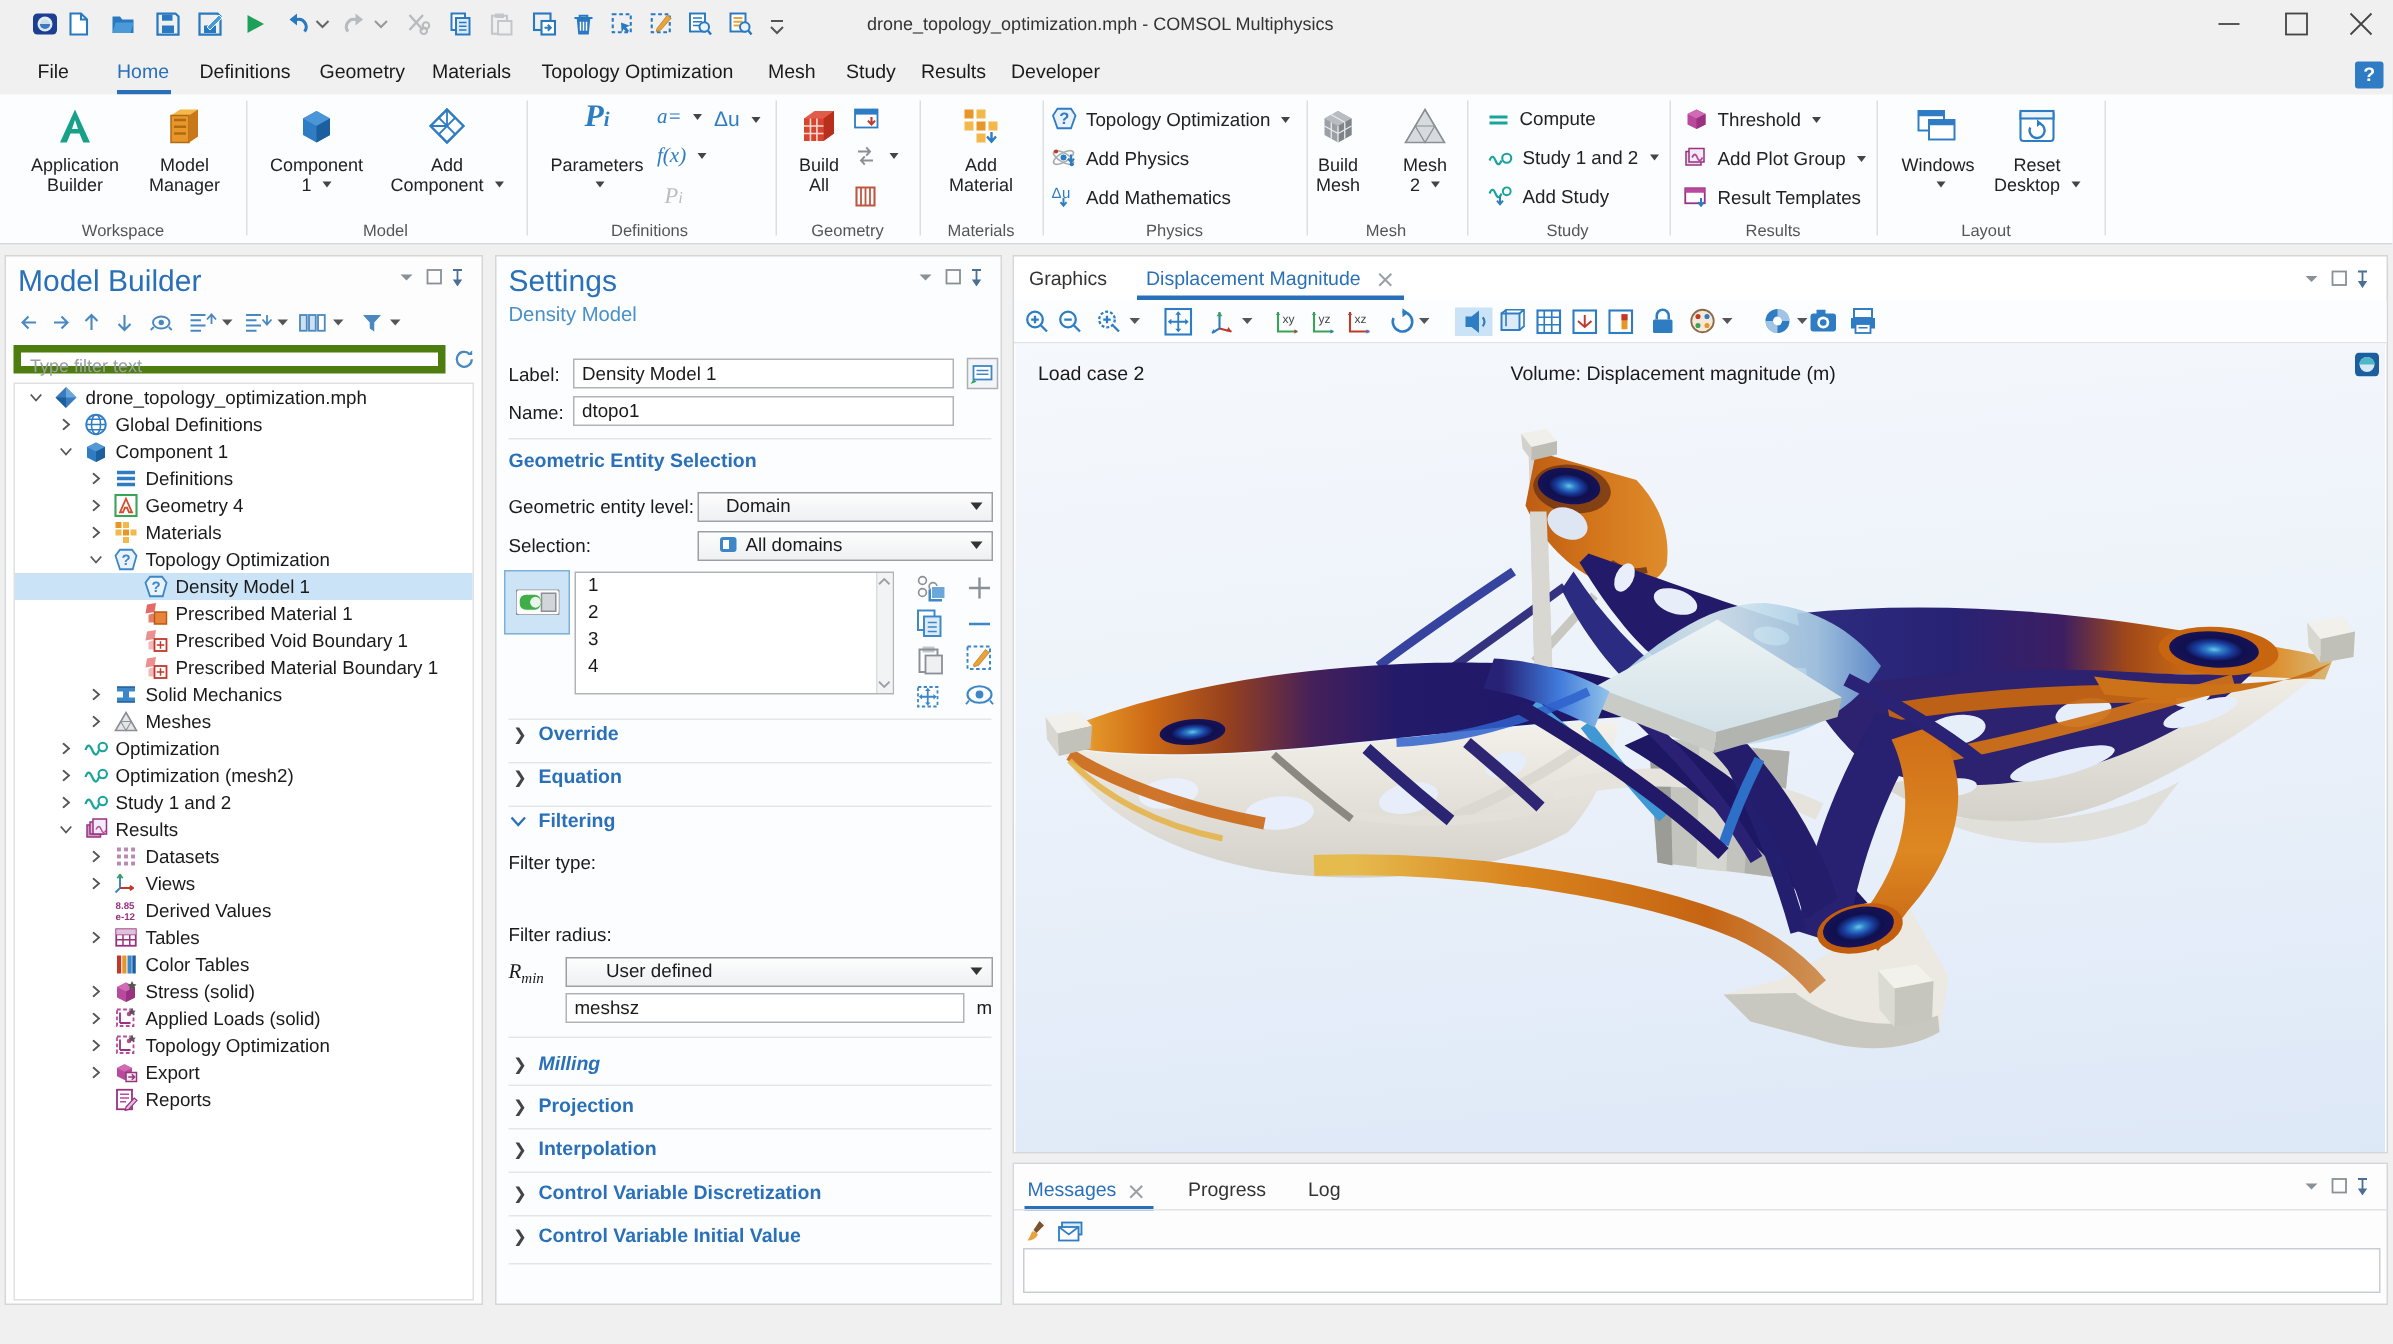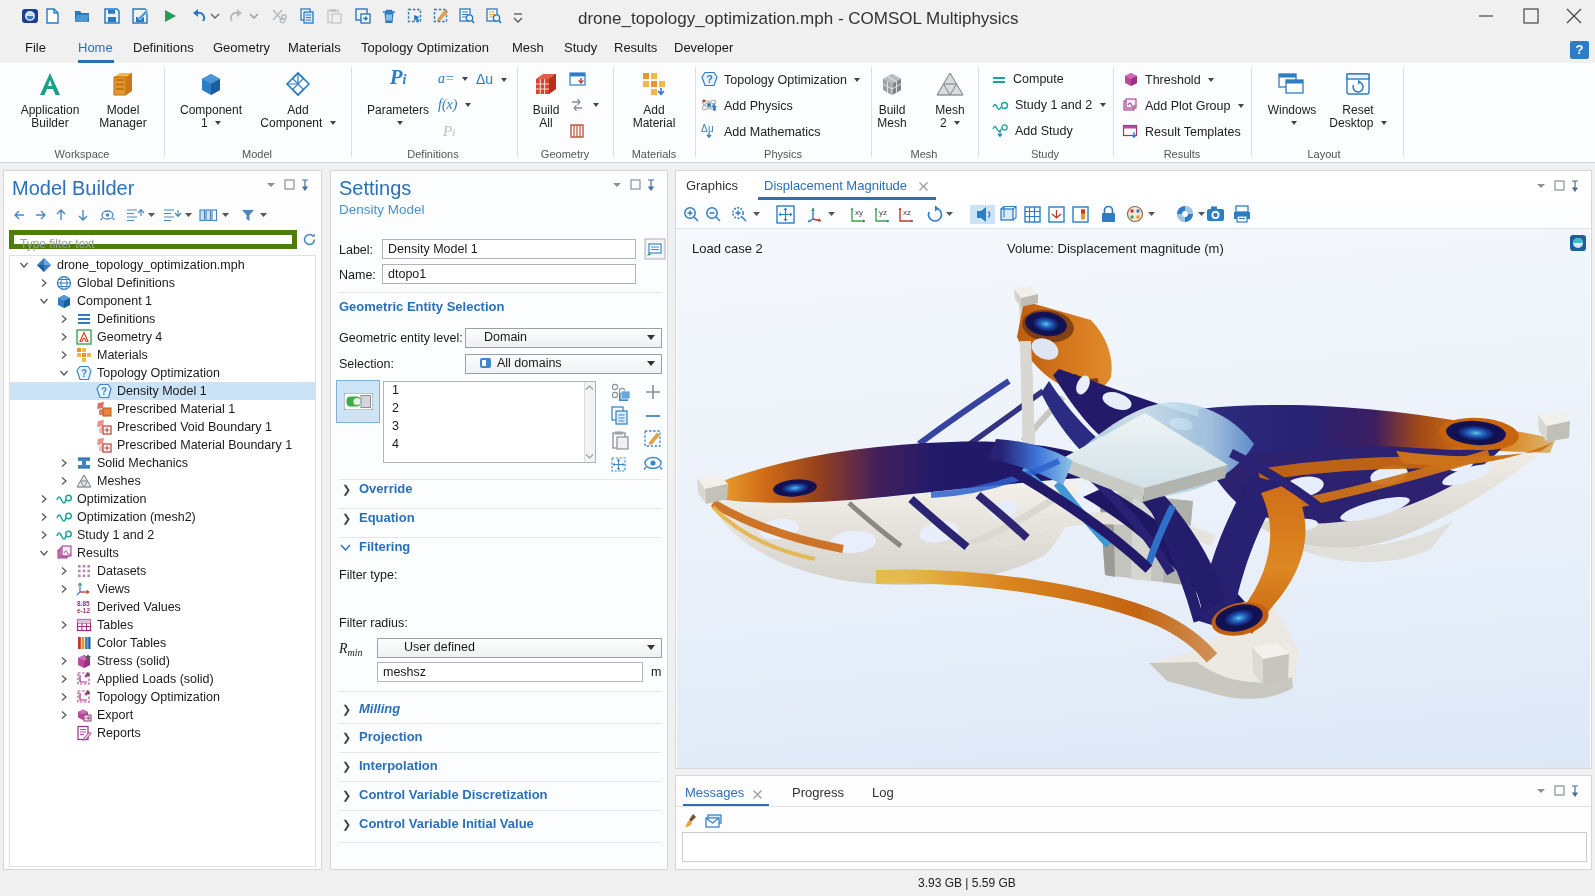--- a/index.html
+++ b/index.html
@@ -2,21 +2,21 @@
 <html><head>
 <meta charset="utf-8">
 <style>
 * { margin:0; padding:0; box-sizing:border-box; }
 html,body { width:1595px; height:896px; overflow:hidden; font-family:"Liberation Sans",sans-serif; background:#f0f0f0; }
 #app { position:relative; width:1595px; height:896px; background:#f0f0f0; }
 
 
 #titlebar { position:absolute; left:0; top:0; width:1595px; height:32px; background:#f0f0f0; }
 #titlebar .qicon { position:absolute; top:8px; width:16px; height:16px; }
-#wintitle { position:absolute; top:9px; left:578px; font-size:17px; color:#333; }
+#wintitle { position:absolute; top:9px; left:578px; font-size:12px; color:#333; }
 .winbtn { position:absolute; top:0; width:44px; height:32px; }
 
 
 #menubar { position:absolute; left:0; top:32px; width:1595px; height:31px; background:#f0f0f0; }
 .menuitem { position:absolute; top:8px; font-size:13px; color:#1a1a1a; }
 #menu-home { color:#2a70b8; }
 #homeline { position:absolute; left:78px; top:28px; width:36px; height:3px; background:#2a70b8; }
 
 
 #ribbon { position:absolute; left:0; top:63px; width:1595px; height:100px; background:#fcfdfe; border-bottom:1px solid #d5d8db; }
@@ -1098,16 +1098,13 @@
         <path d="M9 1 L12 4 L7 9 L5 7z" fill="#7a5230"></path>
         <path d="M6 8 L8 10 Q6 14 1 14 Q3 11 4 8z" fill="#e8a33d"></path>
       </svg>
     <svg style="position:absolute;left:29px;top:38px" width="17" height="14" viewBox="0 0 17 14">
         <rect x="3" y="1" width="13" height="8" fill="#ddebf8" stroke="#2e7cc3" stroke-width="1.2"></rect>
         <rect x="1" y="4" width="13" height="9" fill="#fff" stroke="#2e7cc3" stroke-width="1.2"></rect>
         <path d="M1 4 L7.5 9 L14 4" fill="none" stroke="#2e7cc3" stroke-width="1.1"></path>
       </svg>
     <div id="msgbox"></div>
   </div>
-  <div id="statusbar">
-      <span style="position:absolute;left:918px;top:6px;">3.93 GB | 5.59 GB</span>
-    </div>
 </div>
 
 </body></html>

